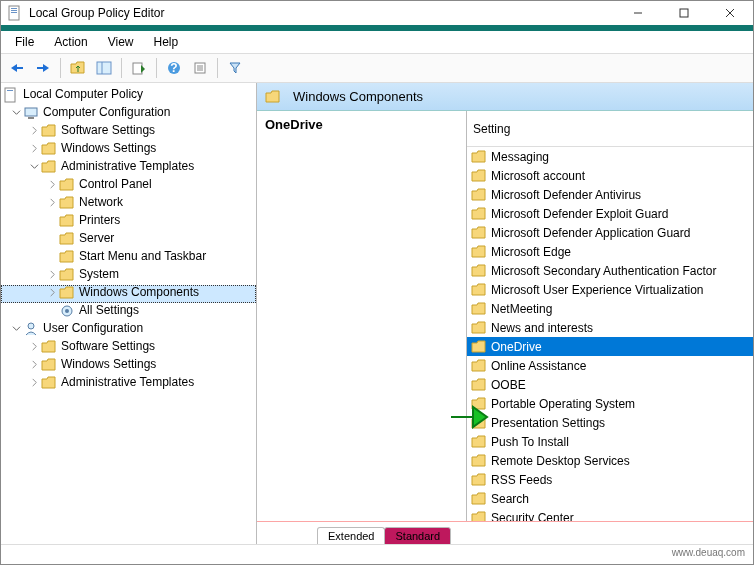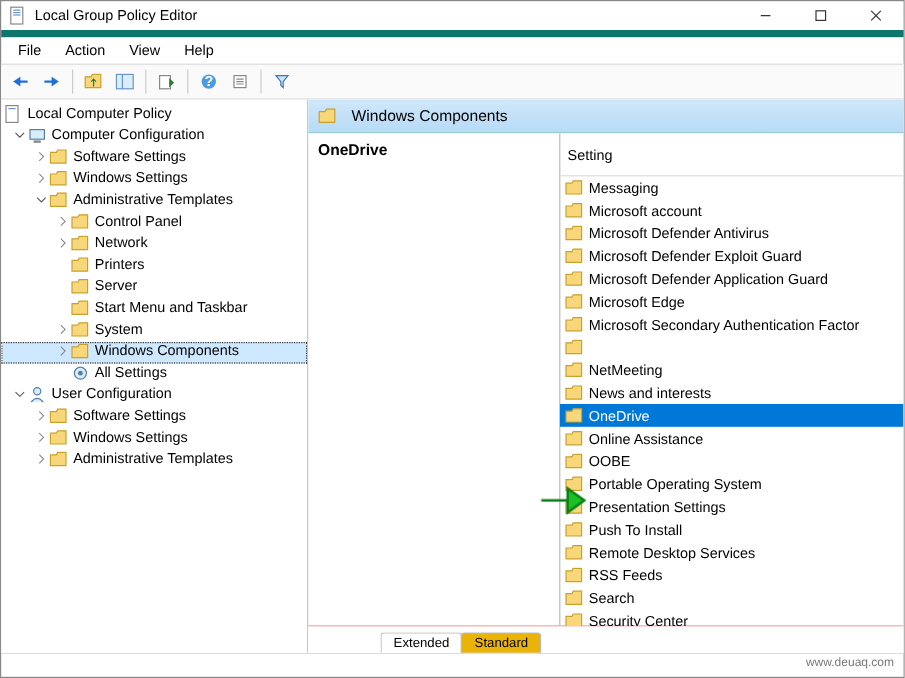--- a/index.html
+++ b/index.html
@@ -31,21 +31,21 @@
 .crumbbar .lbl { font-size: 13px; }
 .panes { flex: 1; display: flex; overflow: hidden; position: relative; border-bottom: 1px solid #fca5a5; }
 .desc { width: 210px; padding: 6px 8px; border-right: 1px solid #bbb; }
 .desc .h { font-weight: bold; font-size: 13px; }
 .listpane { flex: 1; display: flex; flex-direction: column; overflow: hidden; }
 .listhead { height: 36px; border-bottom: 1px solid #ddd; display: flex; align-items: center; padding: 0 6px; }
 .listbody { flex: 1; overflow-y: scroll; overflow-x: scroll; }
 .lrow { display: flex; align-items: center; height: 19px; padding-left: 4px; cursor: default; white-space: nowrap; }
 .lrow.sel { background: #0078d7; color: #fff; }
 .tabs { height: 22px; display: flex; align-items: flex-end; padding-left: 60px; background: #fff; }
-.tab { padding: 2px 10px; border: 1px solid #bbb; border-top-left-radius: 3px; border-top-right-radius: 3px; margin-right: -1px; background: #eab308; font-size: 11px; position: relative; top: 1px; }
+.tab { padding: 2px 10px; border: 1px solid #bbb; border-top-left-radius: 3px; border-top-right-radius: 3px; margin-right: -1px; background: #be185d; font-size: 11px; position: relative; top: 1px; }
 .tab.active { background: #fff; border-bottom-color: #fff; }
 .footer { height: 20px; text-align: right; padding: 2px 8px; color: #777; font-size: 10px; border-top: 1px solid #ddd; }
 .arrow { position: absolute; left: 448px; top: 320px; z-index: 10; pointer-events: none; }
 
 .folder-svg { width: 16px; height: 14px; }
 </style>
 </head>
 <body>
 
 <div class="window">
@@ -469,20 +469,21 @@
                   </svg>
                 </span>
                 <span class="lbl">Microsoft Secondary Authentication Factor</span>
               </div>
               <div class="lrow">
                 <span class="ficon">
                   <svg class="folder-svg" viewBox="0 0 16 14">
                     <path d="M1 3 L6 3 L7 1 L14 1 L14 12 L1 12 Z" fill="#f7d77a" stroke="#c9a22d"></path>
                   </svg>
                 </span>
+                <span class="lbl">Microsoft User Experience Virtualization</span>
               </div>
               <div class="lrow">
                 <span class="ficon">
                   <svg class="folder-svg" viewBox="0 0 16 14">
                     <path d="M1 3 L6 3 L7 1 L14 1 L14 12 L1 12 Z" fill="#f7d77a" stroke="#c9a22d"></path>
                   </svg>
                 </span>
                 <span class="lbl">NetMeeting</span>
               </div>
               <div class="lrow">

